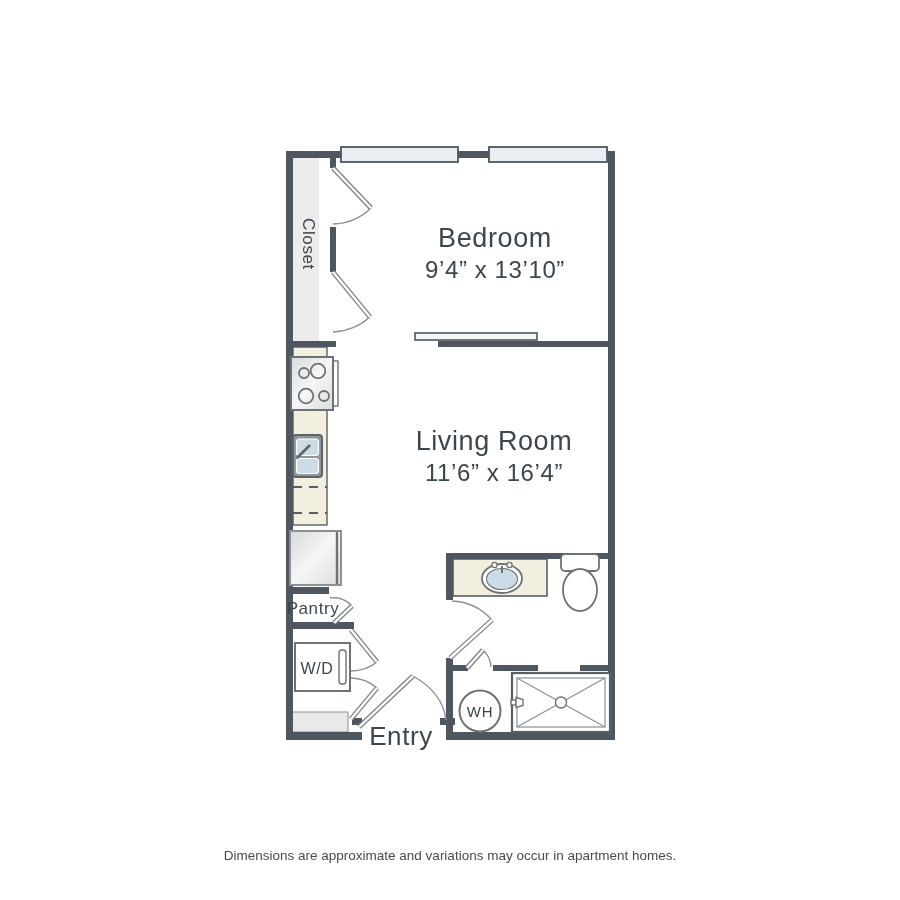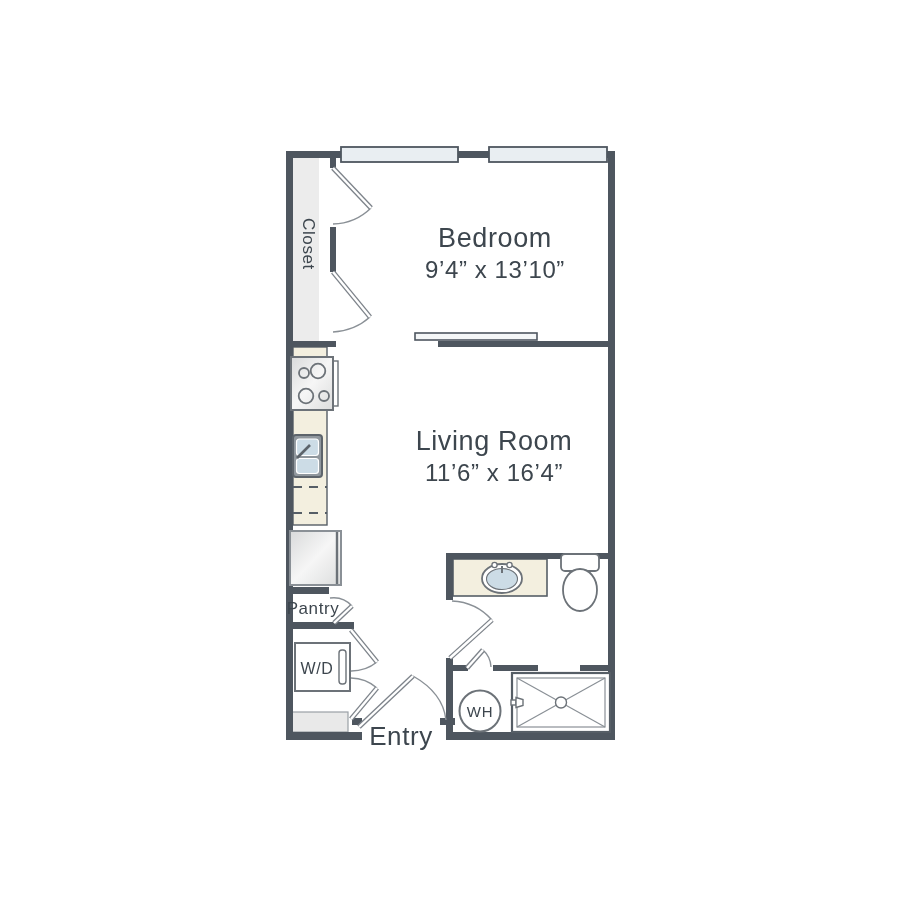--- a/index.html
+++ b/index.html
@@ -141,13 +141,14 @@
 
   <text class="lbl lbl-lg" x="495" y="247" text-anchor="middle">Bedroom</text>
   <text class="lbl lbl-md" x="495" y="278" text-anchor="middle">9’4” x 13’10”</text>
   <text class="lbl lbl-lg" x="494" y="450" text-anchor="middle">Living Room</text>
   <text class="lbl lbl-md" x="494" y="481" text-anchor="middle">11’6” x 16’4”</text>
   <text class="lbl lbl-sm" x="309" y="250" text-anchor="middle" transform="rotate(90 309 244)">Closet</text>
   <text class="lbl lbl-sm" x="313" y="614" text-anchor="middle">Pantry</text>
   <text class="lbl" x="401" y="745" font-size="26" text-anchor="middle">Entry</text>
 </svg>
 
+<div class="disclaimer">Dimensions are approximate and variations may occur in apartment homes.</div>
 </div>
 
 </body></html>

